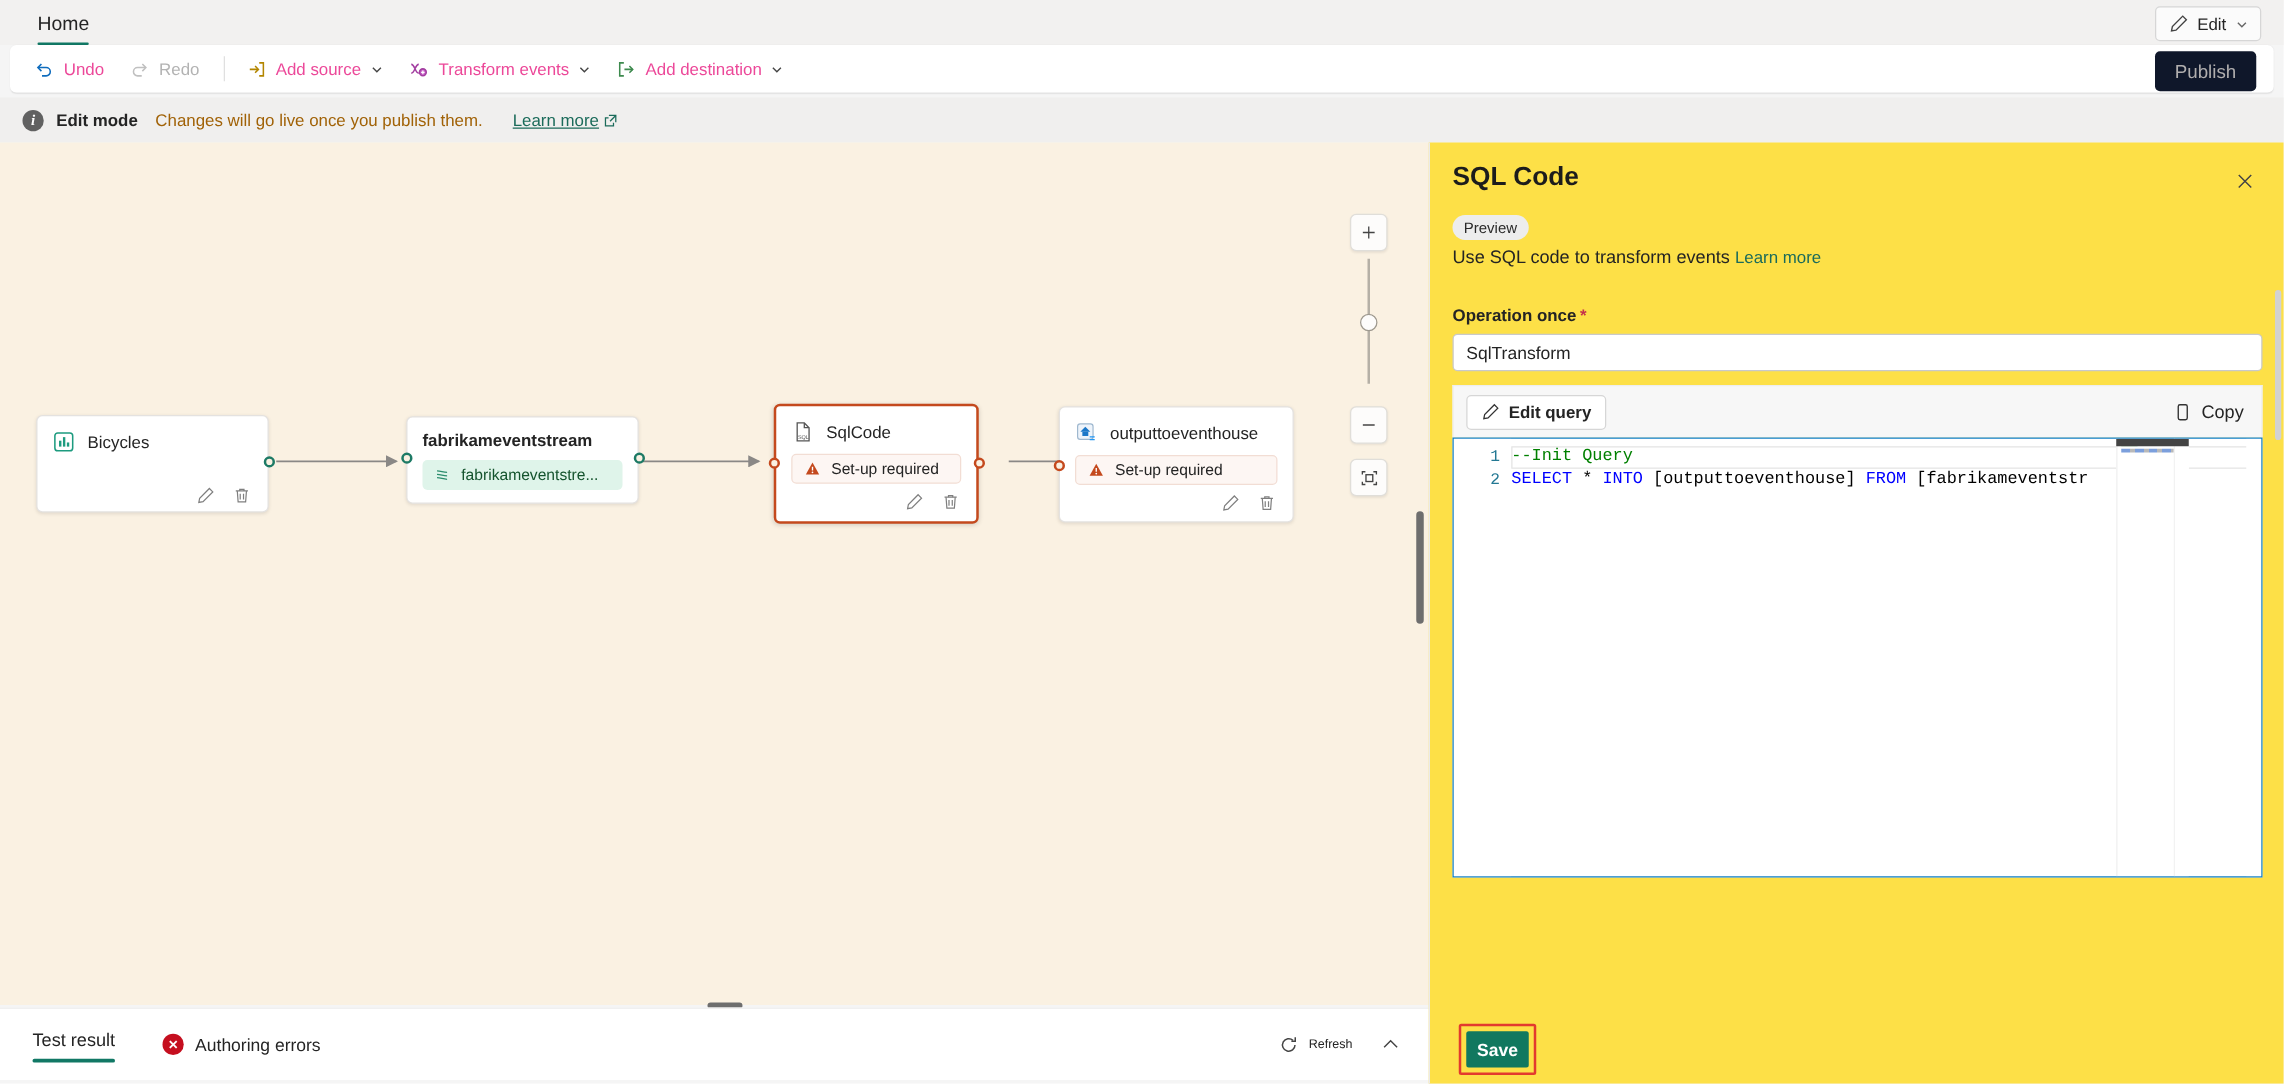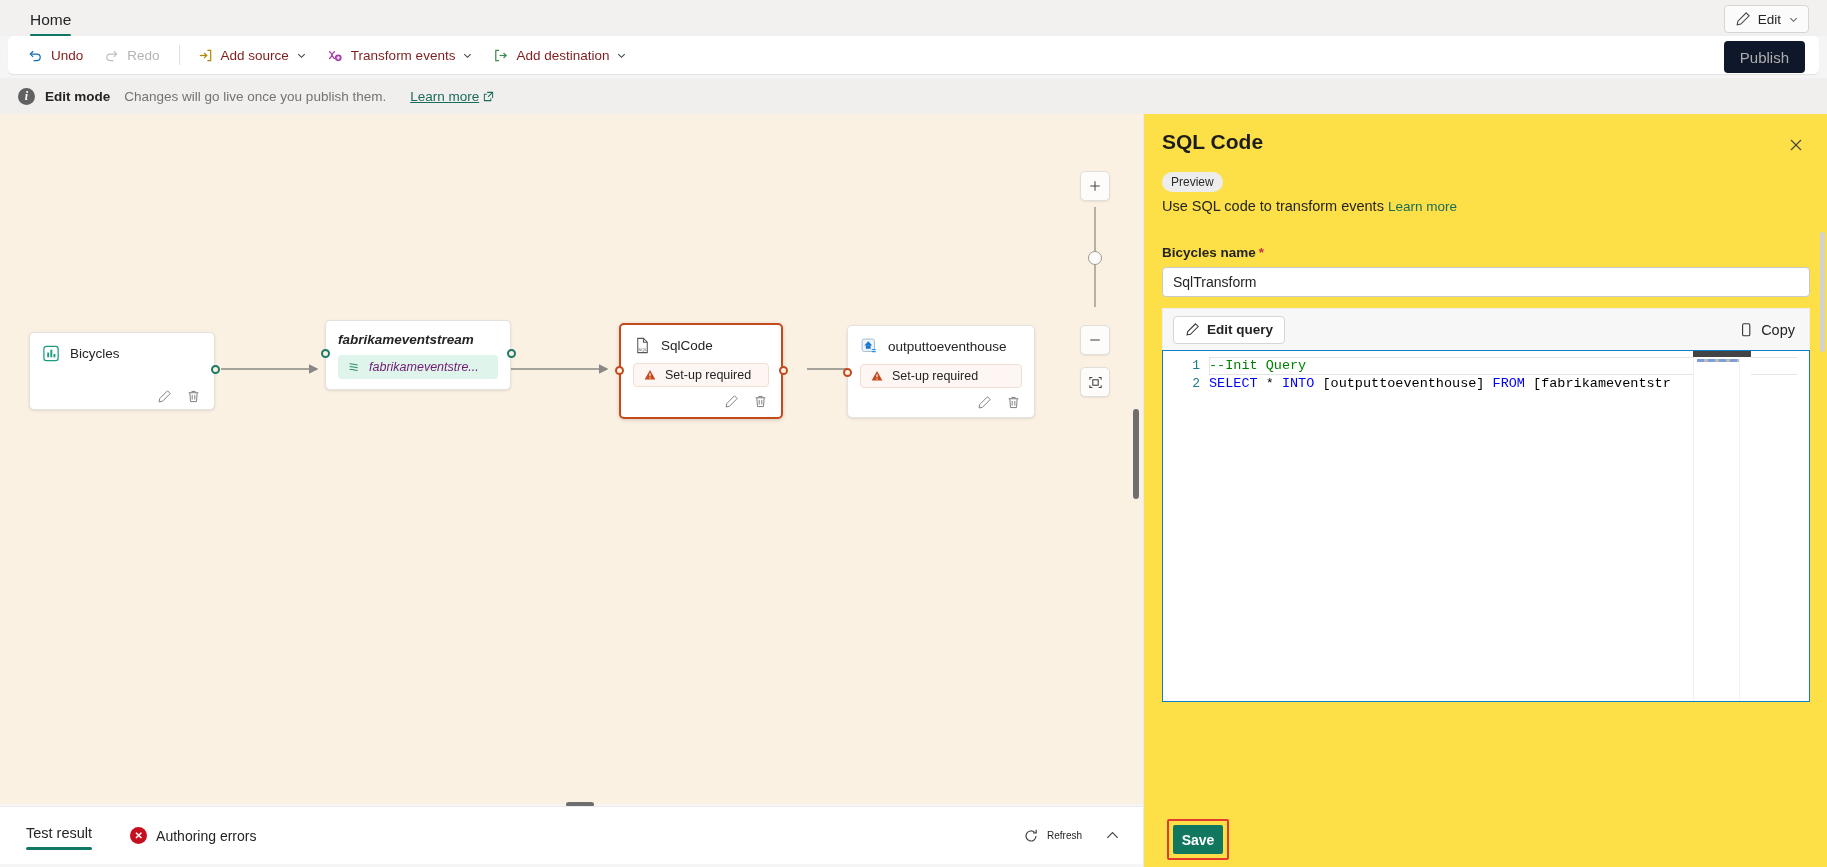--- a/index.html
+++ b/index.html
@@ -39,21 +39,21 @@
   
   .cmdbar {
     position: absolute; top: 36px; left: 8px; width: 1811px; height: 38px;
     background: #ffffff; border-radius: 5px;
     display: flex; align-items: center; padding: 0 10px;
     box-shadow: 0 0.5px 1px rgba(0,0,0,0.08);
   }
   .cmd {
     display: flex; align-items: center; gap: 7px;
     height: 28px; padding: 0 9px; margin-right: 2px;
-    border-radius: 4px; font-size: 13.5px; color: #7f1d1d; cursor: pointer;
+    border-radius: 4px; font-size: 13.5px; color: #ec4899; cursor: pointer;
     white-space: nowrap;
   }
   .cmd.disabled { color: #b3b3b3; cursor: default; }
   .cmd-sep { width: 1px; height: 20px; background: #e0e0e0; margin: 0 8px; }
   .publish-btn {
     position: absolute; right: 14px; top: 5px; height: 32px;
     padding: 0 16px; display: flex; align-items: center;
     border-radius: 4px; background: #0f172a; color: #b0aeae;
     font-size: 15px; cursor: default;
   }
@@ -64,21 +64,21 @@
     background: #f0efee; display: flex; align-items: center; padding-left: 18px;
     font-size: 13.5px; gap: 10px;
   }
   .info-circle {
     width: 17px; height: 17px; border-radius: 50%; background: #616161;
     color: #fff; font-size: 12px; font-weight: bold; font-style: italic;
     display: flex; align-items: center; justify-content: center;
     font-family: "Liberation Serif", serif;
   }
   .banner b { font-weight: 600; }
-  .banner .muted { color: #737373; margin-left: 4px; }
+  .banner .muted { color: #a16207; margin-left: 4px; }
   .banner a {
     color: #1b6b5a; text-decoration: underline; margin-left: 14px;
     display: inline-flex; align-items: center; gap: 4px; cursor: pointer;
   }
 
   
   .canvas {
     position: absolute; top: 114px; left: 0; width: 1143px; height: 690px;
     background: #faf1e2; overflow: hidden;
   }
@@ -94,21 +94,21 @@
   }
   .node-title { font-size: 13.5px; color: #242424; }
   .node-title.bold { font-weight: 700; }
   .node-icon { width: 19px; height: 19px; flex: none; }
   .pill {
     margin: 2px 12px 0 12px; height: 24px; border-radius: 4px;
     display: flex; align-items: center; gap: 8px; padding: 0 9px;
     font-size: 12.5px;
   }
   .pill.warn { background: #fdf6f3; border: 1px solid #f2ddd4; color: #242424; }
-  .pill.ok   { background: #dff4ea; color: #701a75; }
+  .pill.ok   { background: #dff4ea; color: #14532d; }
   .node-actions {
     display: flex; justify-content: flex-end; align-items: center;
     gap: 14px; padding: 7px 13px 8px 0;
   }
   .act { width: 15px; height: 15px; cursor: pointer; opacity: .75; }
   .port {
     position: absolute; width: 9px; height: 9px; border-radius: 50%;
     background: #faf1e2; border: 2px solid #1d7a65;
   }
   .port.err { border-color: #c4491d; }
@@ -415,21 +415,21 @@
             <path d="M2.8 4h10.4"></path>
               <path d="M6.2 4V2.6h3.6V4"></path>
               <path d="M4.1 4l.7 9.4h6.4L11.9 4"></path>
               <path d="M6.6 6.3v5M9.4 6.3v5"></path>
           </svg>
         </span>
       </div>
       <div class="port" style="right:-5.5px; top:32px;"></div>
     </div>
 
-    <div class="node" style="left:325px; top:206px; width:186px; height:70px;font-style:italic;">
+    <div class="node" style="left:325px; top:219px; width:186px; height:70px;">
       <div class="node-head">
         <span class="node-title bold">fabrikameventstream</span>
       </div>
       <div class="pill ok">
         <span>
           <svg width="14" height="14" viewBox="0 0 16 16" fill="none" stroke="#2b8c6d" stroke-width="1.15">
             <path d="M3 4.3c3.5 0 5.5 1.4 9.2 1.4M3 7.4c3.5 0 5.5 1.4 9.2 1.4M3 10.5c3.5 0 5.5 1.4 9.2 1.4"></path>
           </svg>
         </span>
         <span>fabrikameventstre...</span>
@@ -576,21 +576,21 @@
       <svg width="16" height="16" viewBox="0 0 16 16" stroke="#444" stroke-width="1.15">
           <path d="M3 3l10 10M13 3L3 13"></path>
         </svg>
     </div>
     <div class="preview-badge">Preview</div>
     <div class="panel-sub">
       <span>Use SQL code to transform events</span><a>Learn more</a>
     </div>
 
     <div class="field-label">
-      <span>Bicycles name</span><span class="req">*</span>
+      <span>Operation once</span><span class="req">*</span>
     </div>
     <input class="text-input" value="SqlTransform" style="">
 
     <div class="editor-toolbar">
       <div class="edit-query-btn">
         <span>
           <svg width="15" height="15" viewBox="0 0 16 16" fill="none" stroke="#333" stroke-width="1.1">
               <path d="M11.2 1.9l2.9 2.9-8.3 8.3-3.6.7.7-3.6z"></path>
             </svg>
         </span>

